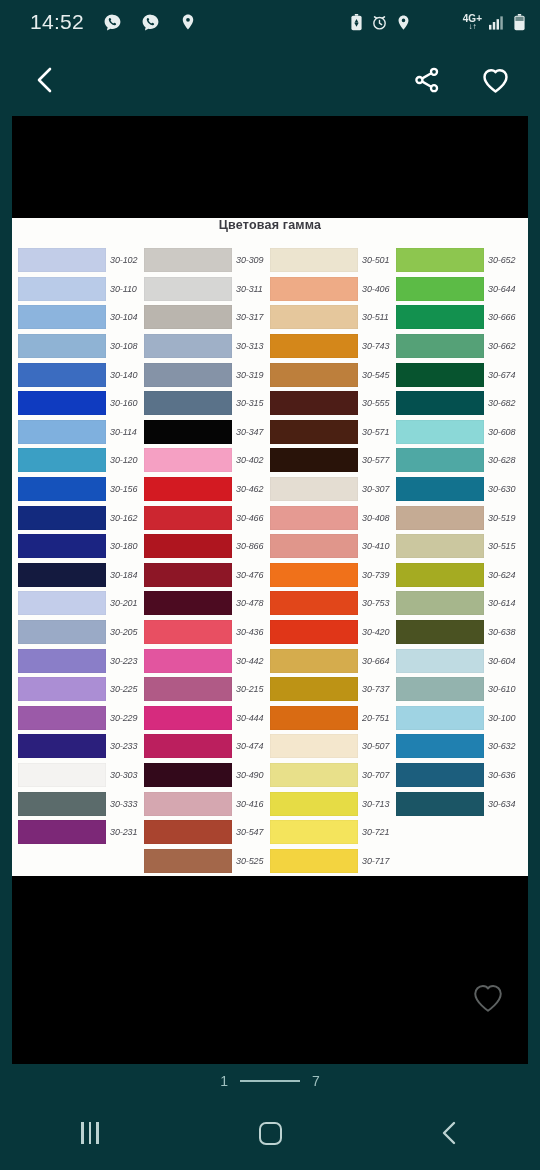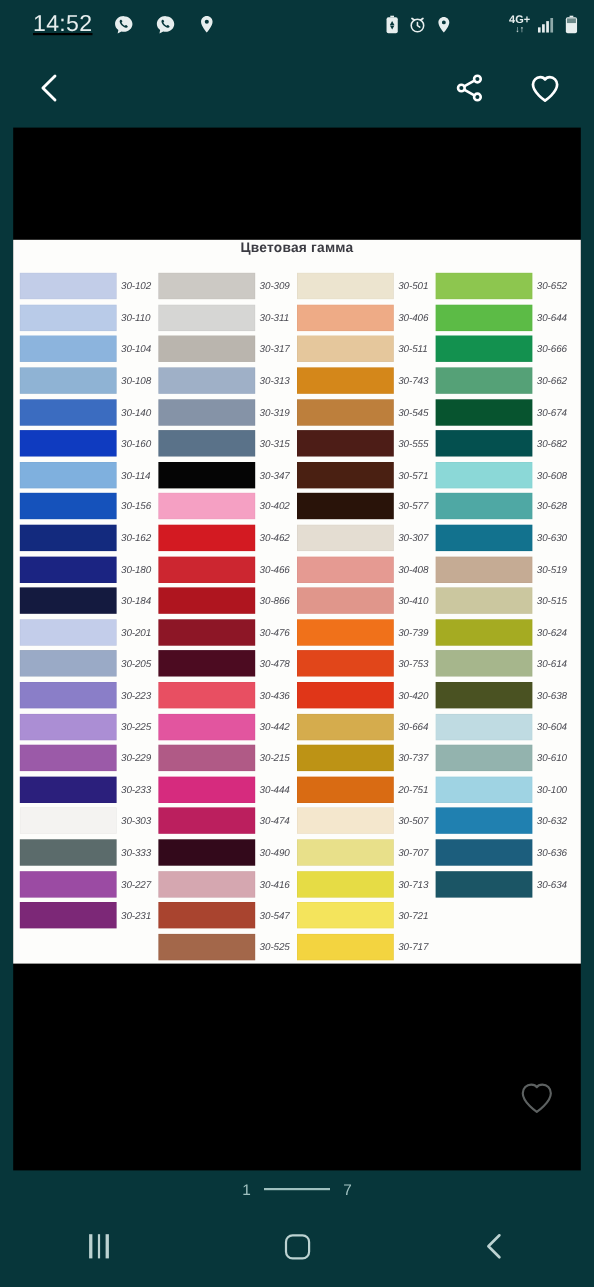--- a/index.html
+++ b/index.html
@@ -10,21 +10,21 @@
     overflow: hidden;
   }
   .phone { position: relative; width: 540px; height: 1170px; background: #07363a; }
 
   
   .statusbar {
     position: absolute; top: 0; left: 0; width: 540px; height: 44px;
     display: flex; align-items: center; justify-content: space-between;
     padding: 0 14px 0 30px;
   }
-  .sb-left { display: flex; align-items: center; gap: 19px; text-decoration: underline; }
+  .sb-left { display: flex; align-items: center; gap: 19px; }
   .sb-clock { color: #e7eeee; font-size: 21px; letter-spacing: .3px; }
   .sb-right { display: flex; align-items: center; gap: 7px; }
   .ic { display: inline-flex; align-items: center; justify-content: center; }
   .net-label { display: flex; flex-direction: column; align-items: center; line-height: 1; margin-left: 44px; }
   .net-label .g { color: #e7eeee; font-size: 10px; font-weight: bold; }
   .net-label .a { color: #e7eeee; font-size: 8px; margin-top: -1px; }
 
   
   .topbar {
     position: absolute; top: 44px; left: 0; width: 540px; height: 72px;
@@ -208,20 +208,24 @@
             </div>
           <div class="cell">
               <span class="swatch" style="background: rgb(15, 59, 192);"></span>
               <span class="code">30-160</span>
             </div>
           <div class="cell">
               <span class="swatch" style="background: rgb(127, 176, 222);"></span>
               <span class="code">30-114</span>
             </div>
           <div class="cell">
+              <span class="swatch" style="background: rgb(59, 159, 196);"></span>
+              <span class="code">30-120</span>
+            </div>
+          <div class="cell">
               <span class="swatch" style="background: rgb(21, 82, 187);"></span>
               <span class="code">30-156</span>
             </div>
           <div class="cell">
               <span class="swatch" style="background: rgb(19, 42, 126);"></span>
               <span class="code">30-162</span>
             </div>
           <div class="cell">
               <span class="swatch" style="background: rgb(27, 36, 130);"></span>
               <span class="code">30-180</span>
@@ -254,24 +258,20 @@
               <span class="swatch" style="background: rgb(43, 31, 124);"></span>
               <span class="code">30-233</span>
             </div>
           <div class="cell">
               <span class="swatch" style="background: rgb(244, 243, 241);"></span>
               <span class="code">30-303</span>
             </div>
           <div class="cell">
               <span class="swatch" style="background: rgb(91, 107, 107);"></span>
               <span class="code">30-333</span>
-            </div>
-          <div class="cell">
-              <span class="swatch" style="background: rgb(155, 75, 163);"></span>
-              <span class="code">30-227</span>
             </div>
           <div class="cell">
               <span class="swatch" style="background: rgb(124, 40, 119);"></span>
               <span class="code">30-231</span>
             </div>
         </div>
 
         <div class="col">
           <div class="cell">
               <span class="swatch" style="background: rgb(204, 201, 196);"></span>

